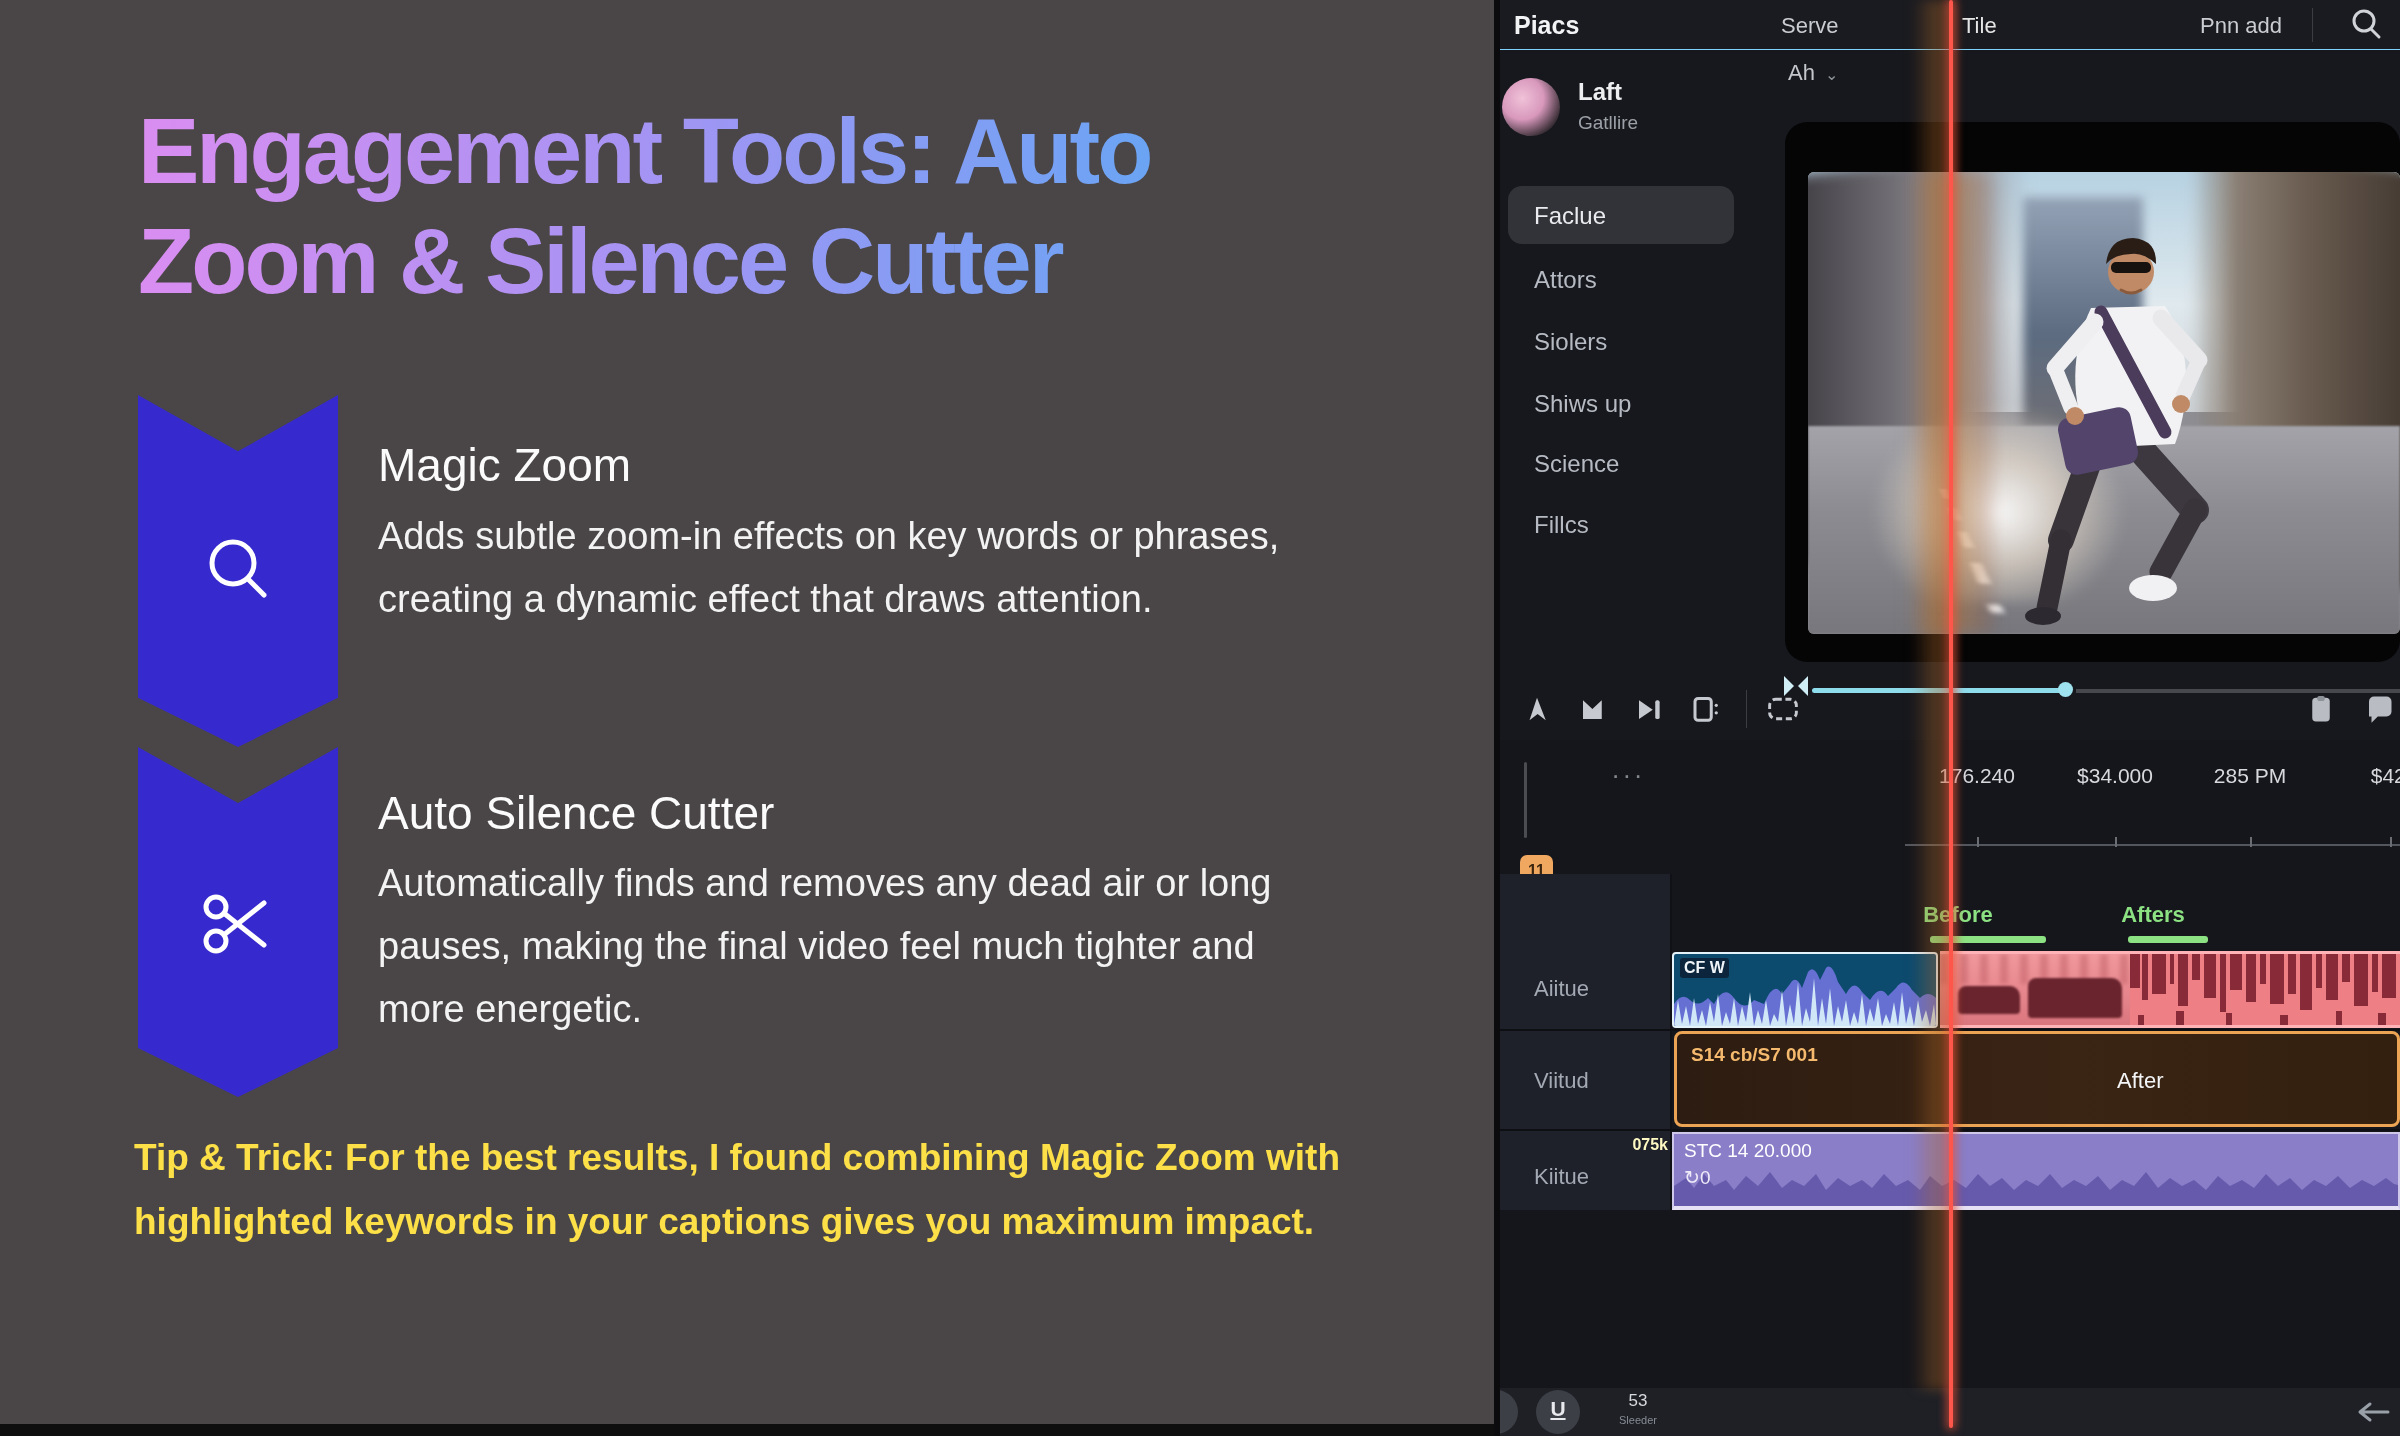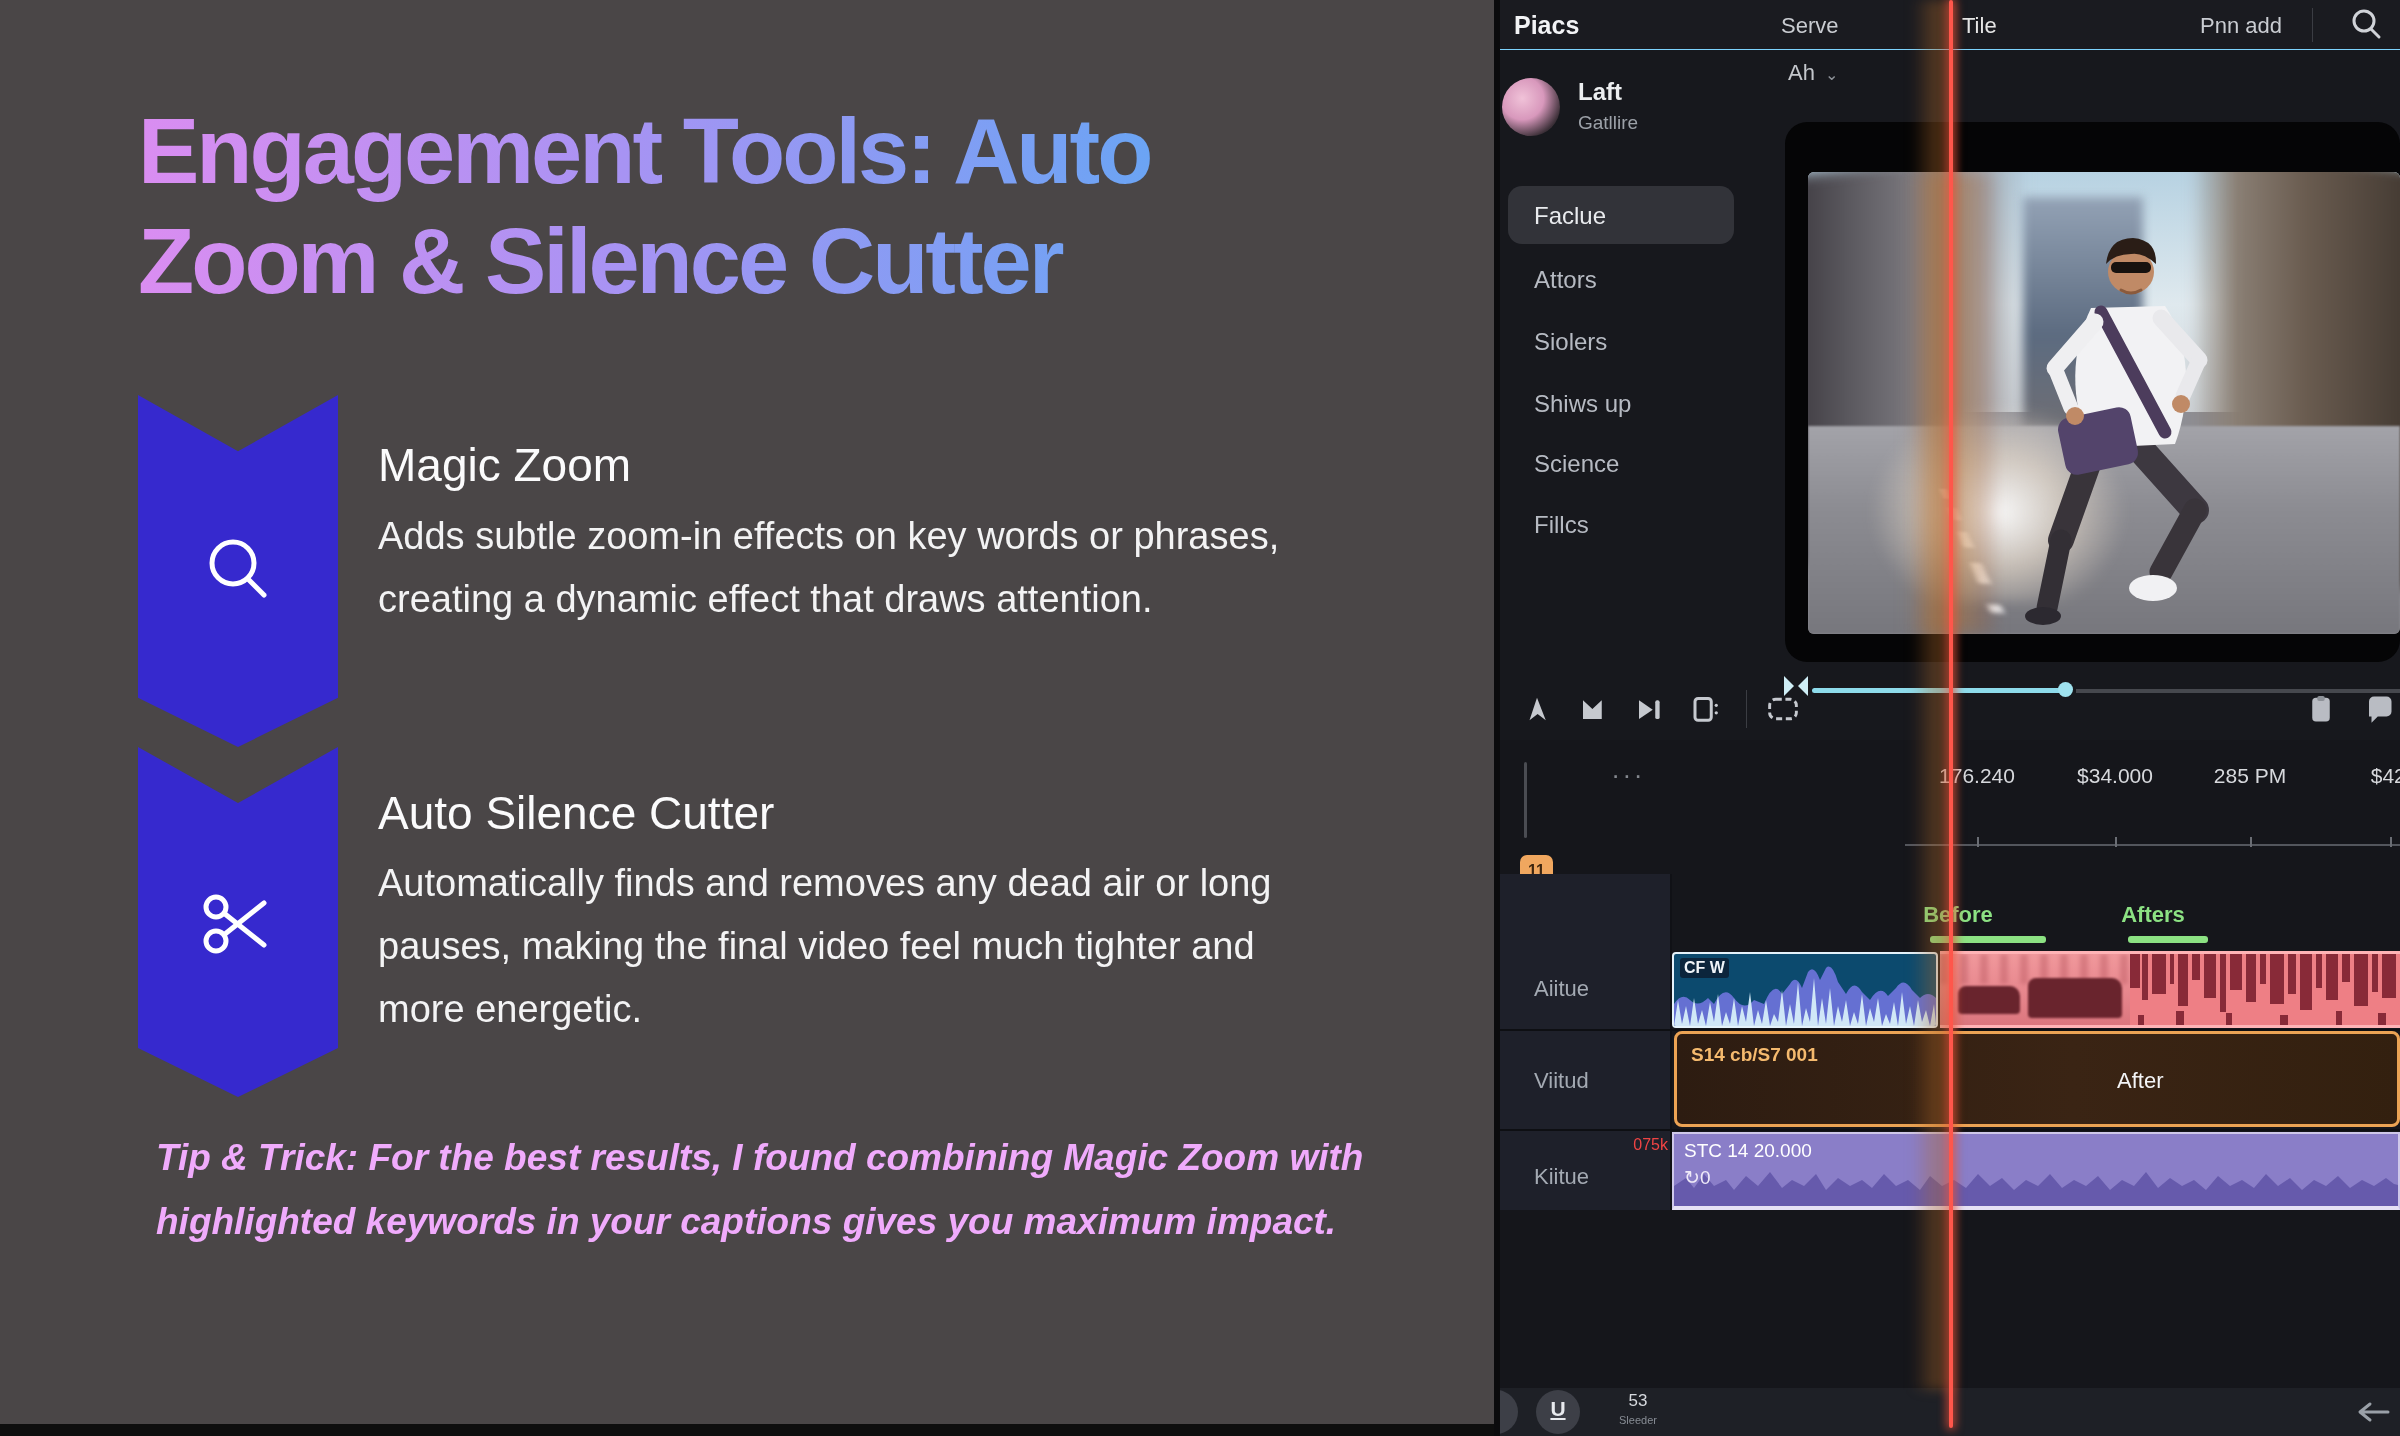--- a/index.html
+++ b/index.html
@@ -17,21 +17,21 @@
           filter:drop-shadow(0 0 2px rgba(110,100,235,.8));}
   #banner1{top:395px;height:352px;}
   #banner2{top:747px;height:350px;}
   .banner svg{position:absolute;left:50%;transform:translateX(-50%);}
   #banner1 svg{top:140px;}
   #banner2 svg{top:138px;}
   .feat-head{position:absolute;left:378px;color:#fbfbfc;font-weight:normal;font-size:46px;white-space:nowrap;}
   .feat-body{position:absolute;left:378px;color:#f3f3f4;font-size:38px;line-height:63px;font-weight:500;}
   #head1{top:438px;} #body1{top:505px;width:950px;}
   #head2{top:786px;} #body2{top:852px;width:965px;}
-  .tip{position:absolute;left:156px;top:1126px;width:1255px;color:#f0abfc;font-size:37px;line-height:64px;font-weight:bold;font-style:italic;}
+  .tip{position:absolute;left:134px;top:1126px;width:1255px;color:#fde047;font-size:37px;line-height:64px;font-weight:bold;}
 
   
   .editor{position:absolute;left:1500px;top:0;width:900px;height:1436px;background:#17181d;overflow:hidden;}
   .panel-seam{position:absolute;left:1494px;top:0;width:10px;height:1436px;background:#0b0b0d;}
 
   .topbar{position:absolute;left:0;top:0;width:916px;height:50px;background:#1a1b20;border-bottom:1px solid #7dd3fc;text-decoration:underline;}
   .menu-item{position:absolute;top:13px;font-size:22px;color:#c9ccd1;white-space:nowrap;}
   .menu-item.first{left:14px;top:11px;font-size:25px;font-weight:bold;color:#f2f3f5;}
   .mi-1{left:281px;} .mi-2{left:462px;color:#e5e5e5;} .mi-3{left:700px;}
   .topbar-divider{position:absolute;left:812px;top:8px;width:1px;height:34px;background:#3b3d43;}
@@ -89,21 +89,21 @@
   .ruler-line{position:absolute;left:405px;top:104px;width:495px;height:2px;background:#53565d;}
   .tick{position:absolute;top:97px;width:2px;height:10px;background:#6a6d74;}
   .tk-0{left:477px;} .tk-1{left:615px;} .tk-2{left:750px;} .tk-3{left:890px;}
   .marker-badge{position:absolute;left:20px;top:115px;width:33px;height:31px;border-radius:7px;background:#f0a75f;
       color:#3c250f;font-size:16px;font-weight:bold;text-align:center;line-height:31px;}
   .hdr-col{position:absolute;left:0;top:134px;width:172px;height:336px;background:#1e202a;border-right:2px solid #101116;}
   .row-sep{position:absolute;left:0;width:900px;height:2px;background:#0e0f13;}
   .rs-1{top:289px;} .rs-2{top:389px;}
   .track-label{position:absolute;left:34px;font-size:22px;color:#a4aab3;white-space:nowrap;}
   .trl-0{top:236px;} .trl-1{top:328px;} .trl-2{top:424px;}
-  .track-meta{position:absolute;left:112px;top:396px;width:56px;text-align:right;font-size:16px;font-weight:normal;color:#ef4444;}
+  .track-meta{position:absolute;left:112px;top:396px;width:56px;text-align:right;font-size:16px;font-weight:bold;color:#fef9c3;}
   .cmp-label{position:absolute;top:162px;font-size:22px;font-weight:bold;color:#8ce283;transform:translateX(-50%);}
   .cl-0{left:458px;} .cl-1{left:653px;}
   .cmp-bar{position:absolute;top:196px;height:7px;border-radius:3px;background:#8ce283;}
   .cb-0{left:430px;width:116px;} .cb-1{left:628px;width:80px;}
 
   .clip-audio{position:absolute;left:172px;top:212px;width:266px;height:76px;border:2px solid #e4f2fa;border-radius:4px;
       background:#0c4a6e;overflow:hidden;}
   .clip-audio .lbl{position:absolute;left:6px;top:4px;font-size:16px;font-weight:bold;color:#f0f4f8;
       background:rgba(12,7,20,.55);padding:1px 4px;border-radius:3px;z-index:3;}
   .clip-red{position:absolute;left:440px;top:211px;width:460px;height:77px;background:#ee7f85;

